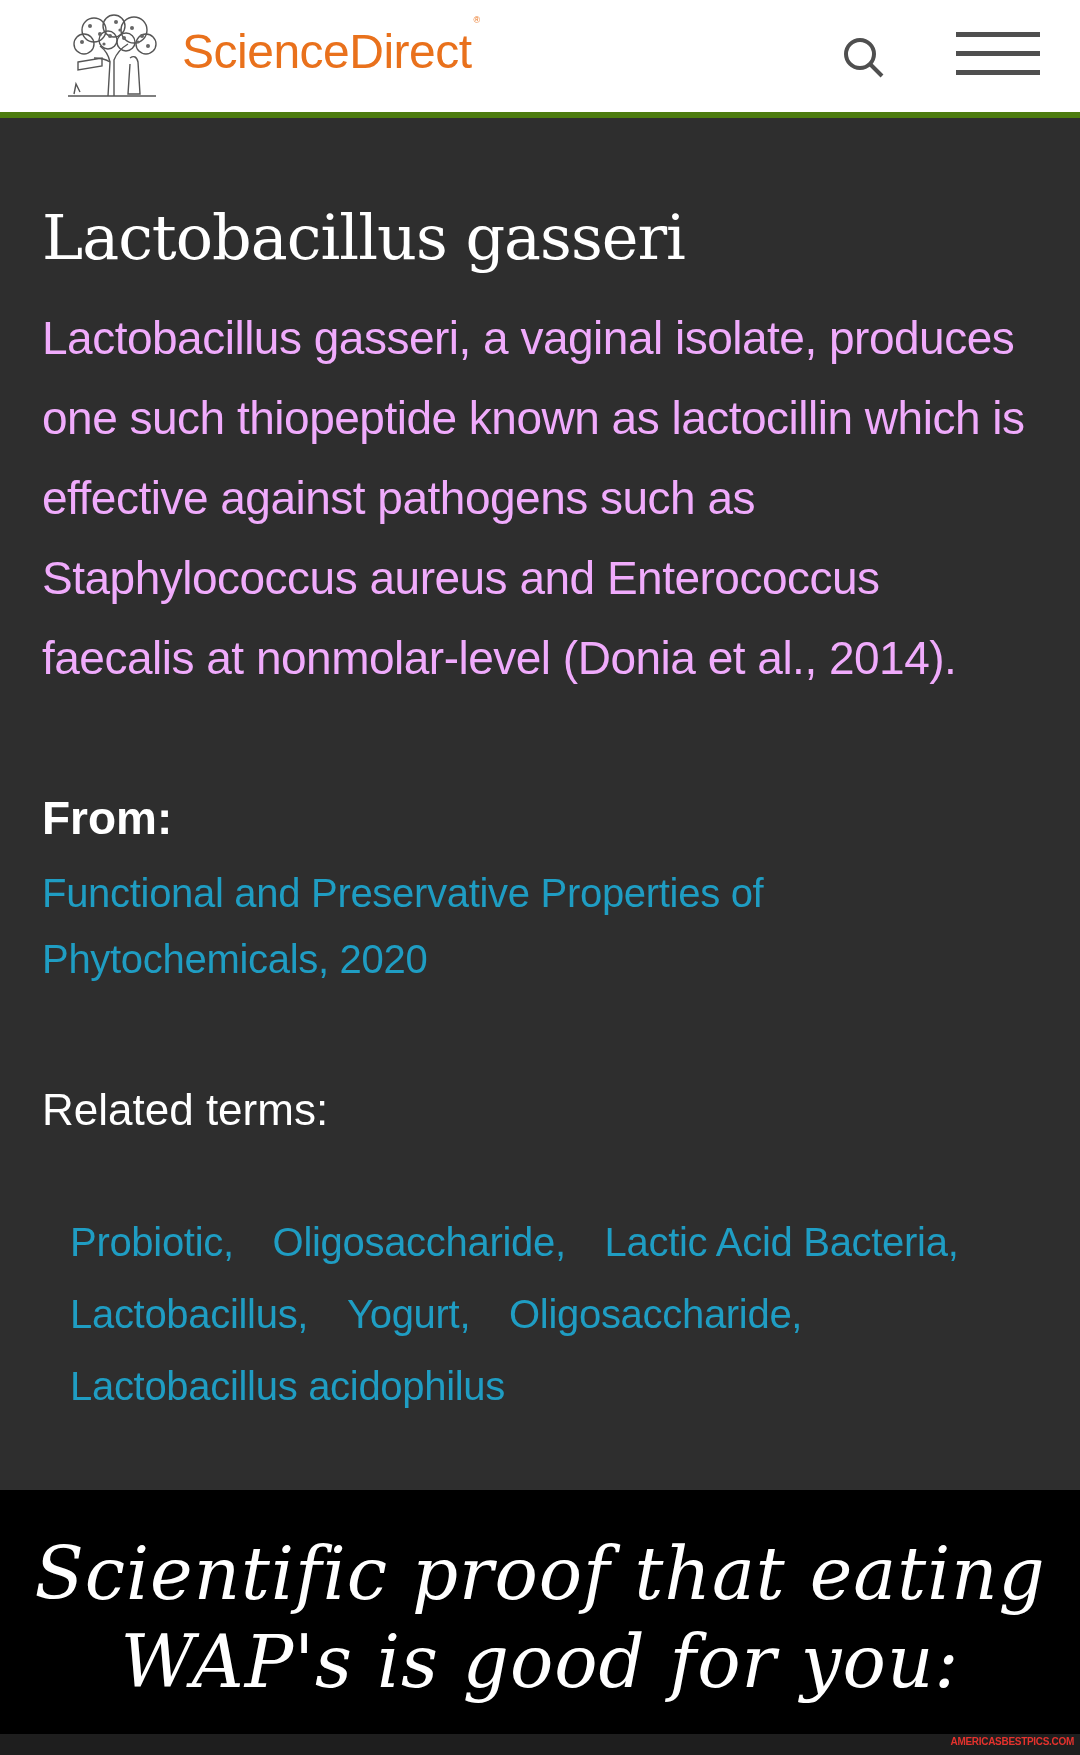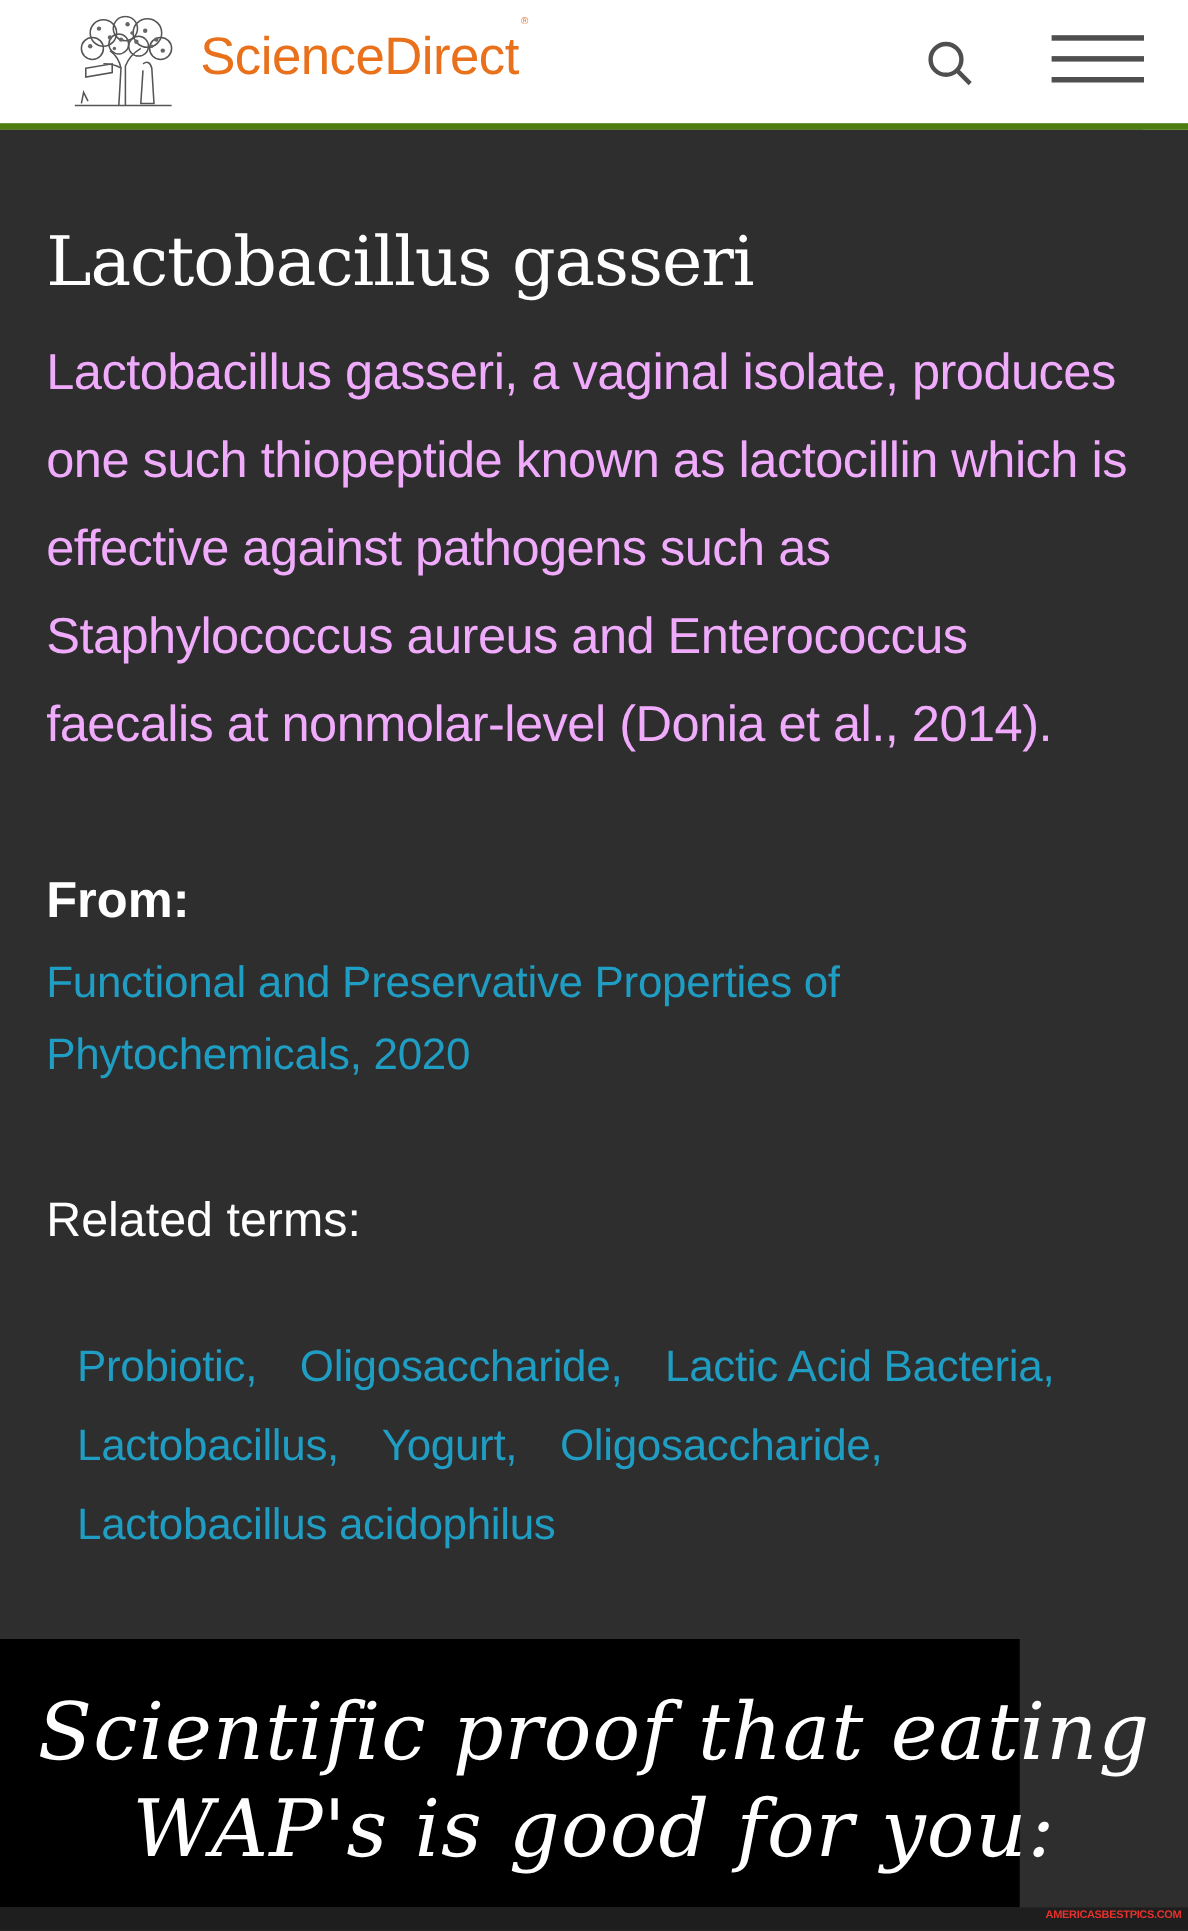--- a/index.html
+++ b/index.html
@@ -124,21 +124,21 @@
     }
     .related-terms a {
       color: #1f9dc3;
       text-decoration: none;
       cursor: pointer;
       margin-left: 28px;
     }
     .caption-band {
       position: absolute;
       left: 0; top: 1490px;
-      width: 927px;
+      width: 1080px;
       height: 244px;
       background: #000000;
     }
     .caption {
       position: absolute;
       left: 0; top: 40px;
       width: 1080px;
       text-align: center;
       font-family: "DejaVu Serif", serif;
       font-style: italic;

